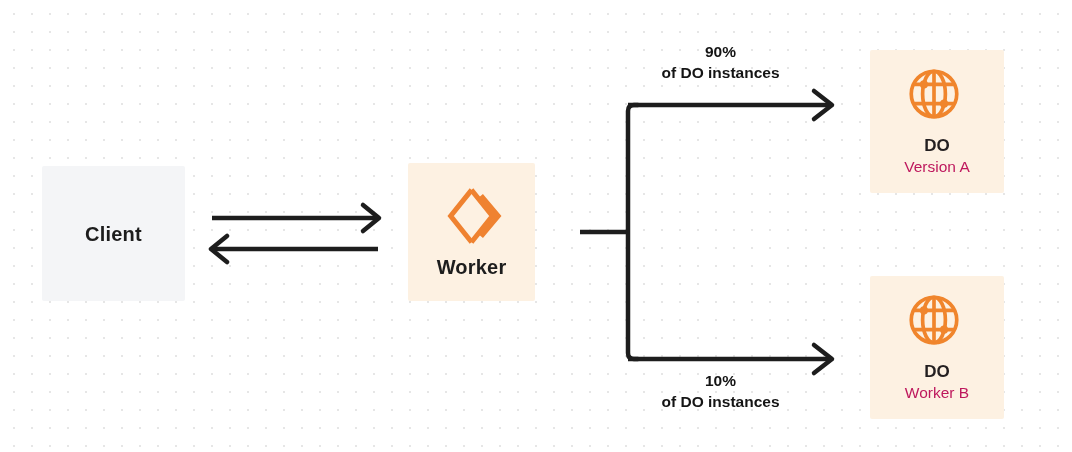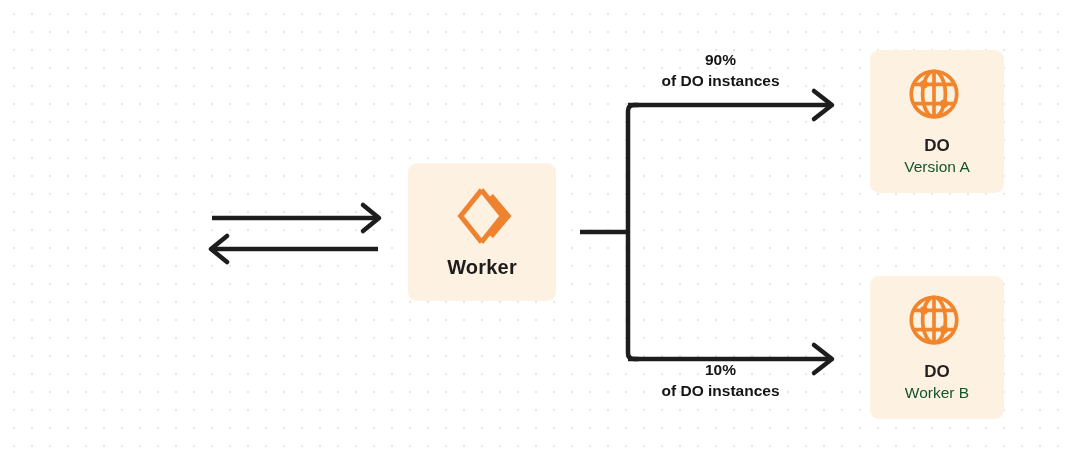--- a/index.html
+++ b/index.html
@@ -16,37 +16,37 @@
     background-size: 18px 18px;
     background-position: 5px 5px;
     overflow: hidden;
     font-family: "Liberation Sans", sans-serif;
   }
 
   
   .node {
     position: absolute;
     box-sizing: border-box;
-    border-radius: 9px;
+    border-radius: 2px;
     display: flex;
     flex-direction: column;
     align-items: center;
     justify-content: center;
   }
   .node-client {
     left: 42px;
     top: 166px;
     width: 143px;
     height: 135px;
     background: #f4f5f7;
   }
   .node-worker {
     left: 408px;
     top: 163px;
-    width: 148px;
+    width: 127px;
     height: 138px;
     background: #fdf1e2;
   }
   .node-do-a {
     left: 870px;
     top: 50px;
     width: 134px;
     height: 143px;
     background: #fdf1e2;
   }
@@ -67,21 +67,21 @@
   }
   .node-title-sm {
     font-size: 17px;
     font-weight: bold;
     color: #231f20;
     line-height: 1.15;
   }
   .node-sub {
     font-size: 15.5px;
     font-weight: normal;
-    color: #14532d;
+    color: #be185d;
     line-height: 1.3;
     margin-top: 2px;
   }
   .icon-wrap {
     width: 62px;
     height: 62px;
     display: block;
     margin-bottom: 8px;
   }
   .icon-wrap svg { display: block; }
@@ -99,22 +99,22 @@
   
   .edge-label {
     position: absolute;
     text-align: center;
     color: #141414;
     font-weight: bold;
     line-height: 1.35;
   }
   .edge-label .pct { font-size: 15.5px; display: block; }
   .edge-label .txt { font-size: 15.5px; display: block; text-align: center; }
-  .label-top { left: 597px; top: 50px; width: 247px; }
-  .label-bottom { left: 597px; top: 360px; width: 247px; }
+  .label-top { left: 597px; top: 42px; width: 247px; }
+  .label-bottom { left: 597px; top: 371px; width: 247px; }
 </style>
 </head>
 <body>
 
 <div id="canvas">
 
   <svg class="conn" viewBox="0 0 1072 452" width="1072" height="452" xmlns="http://www.w3.org/2000/svg">
     <g fill="none" stroke="#1d1d1d" stroke-width="4.5" stroke-linecap="butt" stroke-linejoin="miter">
 
       <g>
@@ -140,20 +140,23 @@
         <polyline points="814,91 832,105 814,119" stroke-linecap="round" stroke-linejoin="round"></polyline>
       </g>
 
       <g>
         <line x1="628" y1="359" x2="830" y2="359"></line>
         <polyline points="814,345 832,359 814,373" stroke-linecap="round" stroke-linejoin="round"></polyline>
       </g>
     </g>
   </svg>
 
+  <div class="node node-client">
+    <div class="node-title">Client</div>
+  </div>
 
   <div class="node node-worker">
     <span class="icon-wrap">
       <svg viewBox="0 0 64 64" width="62" height="62" xmlns="http://www.w3.org/2000/svg">
         <g fill="none" stroke="#ef8230" stroke-width="5.2" stroke-linecap="square" stroke-linejoin="miter">
 
           <path d="M 30 6 L 10 31 L 30 56"></path>
 
           <path d="M 33 6 L 53 31 L 33 56"></path>
 

